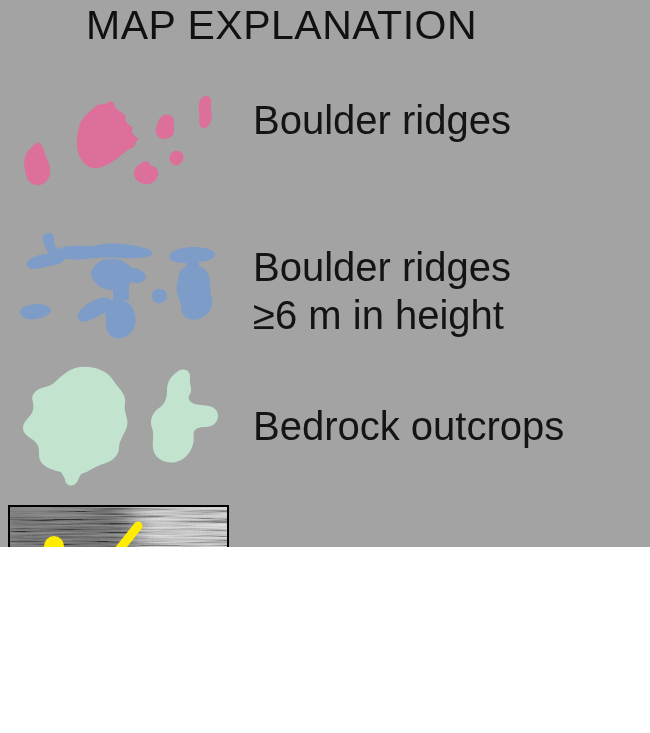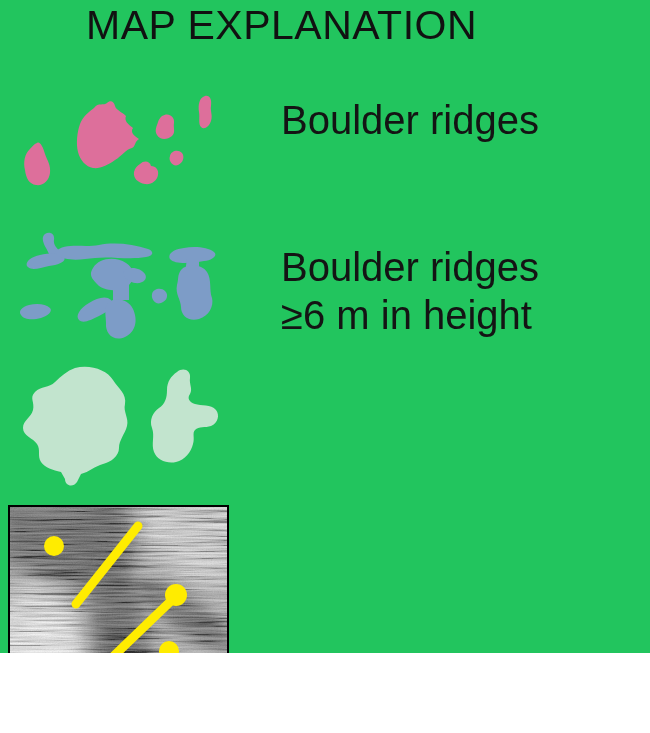--- a/index.html
+++ b/index.html
@@ -1,40 +1,39 @@
 <!DOCTYPE html>
 <html><head>
 <meta charset="utf-8">
 <style>
   html,body{margin:0;padding:0;background:#ffffff;}
   .page{
     position:relative;
-    width:650px;height:653px;
-    background:#22c55e;
+    width:650px;height:547px;
+    background:#a3a3a3;
     font-family:"Liberation Sans", sans-serif;
     overflow:hidden;
   }
   .title{
     position:absolute;
     left:86px;top:2px;
     font-size:41px;
     font-weight:400;
     letter-spacing:0.5px;
     color:#111111;
     white-space:nowrap;
   }
   .swatch{position:absolute;}
   .label{
     position:absolute;
     left:253px;
     font-size:40px;
     line-height:48px;
     color:#141414;
     white-space:nowrap;
-    margin-left:28px;
   }
   .label-1{top:96px;}
   .label-2{top:243px;}
   .label-3{top:402px;}
   .label-4{top:551px;}
   .photo{
     position:absolute;
     left:8px;top:505px;
     width:217px;height:214px;
     border:2px solid #000000;
@@ -84,20 +83,23 @@
     <span>Boulder ridges</span><br>
     <span>≥6 m in height</span>
   </div>
 
   <svg class="swatch" style="left:15px;top:362px;" width="210" height="135" viewBox="0 0 210 135">
     <g fill="#c2e4ce">
       <path d="M60,6 C75,2 92,8 98,18 C103,26 112,32 110,42 C108,50 114,56 112,64 C110,72 104,78 104,86 C104,94 96,100 88,102 C80,104 74,110 66,112 L62,120 C58,126 50,124 50,117 L46,110 C38,108 30,106 26,100 C22,94 26,88 22,82 C18,76 8,74 8,66 C8,58 16,56 18,48 C20,40 14,36 20,30 C26,24 34,26 40,20 C46,14 52,9 60,6 Z"></path>
       <path d="M162,10 C168,5 176,8 175,16 C174,22 178,27 175,32 C172,36 174,40 180,42 C186,44 196,42 201,48 C205,53 203,61 196,64 C190,66 184,64 180,68 C177,71 180,76 178,82 C176,90 170,98 161,100 C152,102 142,98 139,90 C136,82 140,74 137,66 C134,58 138,50 144,46 C150,42 152,36 152,28 C152,20 156,14 162,10 Z"></path>
     </g>
   </svg>
+  <div class="label label-3">
+    <span>Bedrock outcrops</span>
+  </div>
 
   <div class="photo">
     <svg width="217" height="214" viewBox="0 0 217 214">
       <defs>
         <filter id="b10" x="-40%" y="-40%" width="180%" height="180%">
           <feGaussianBlur stdDeviation="10"></feGaussianBlur>
         </filter>
         <filter id="b7" x="-40%" y="-40%" width="180%" height="180%">
           <feGaussianBlur stdDeviation="7"></feGaussianBlur>
         </filter>

